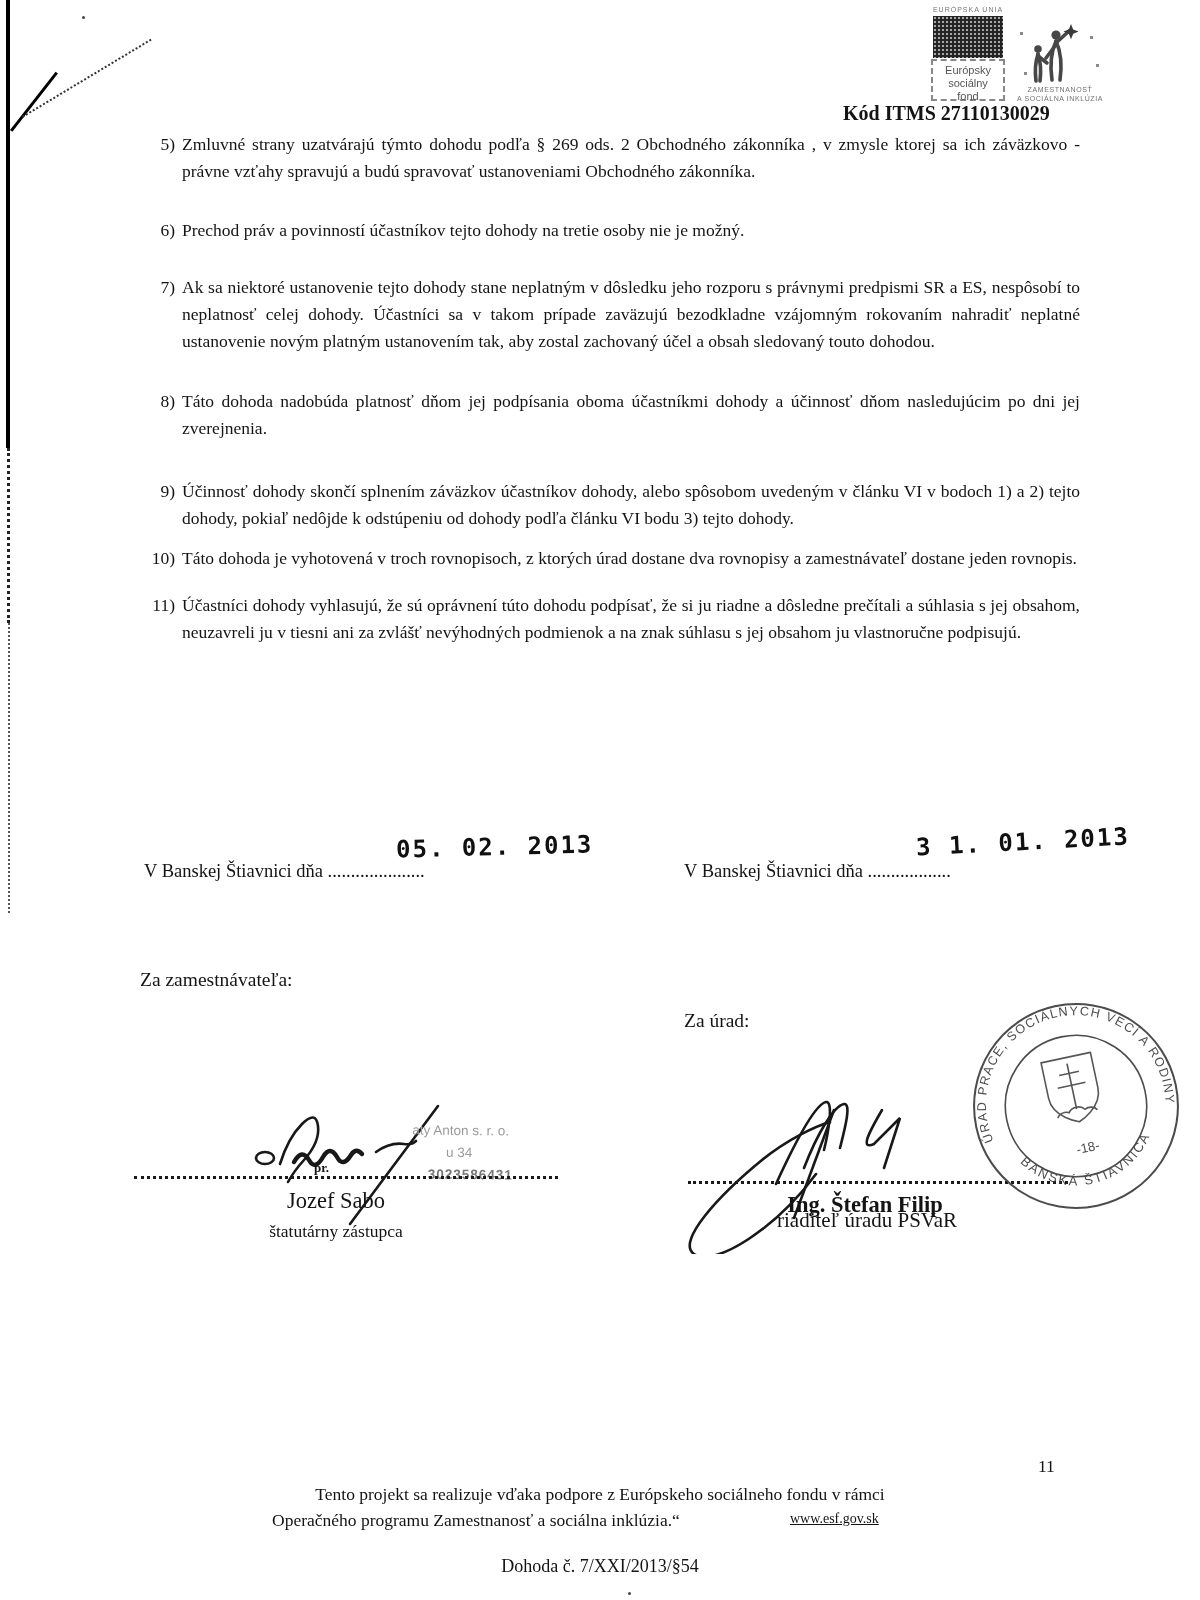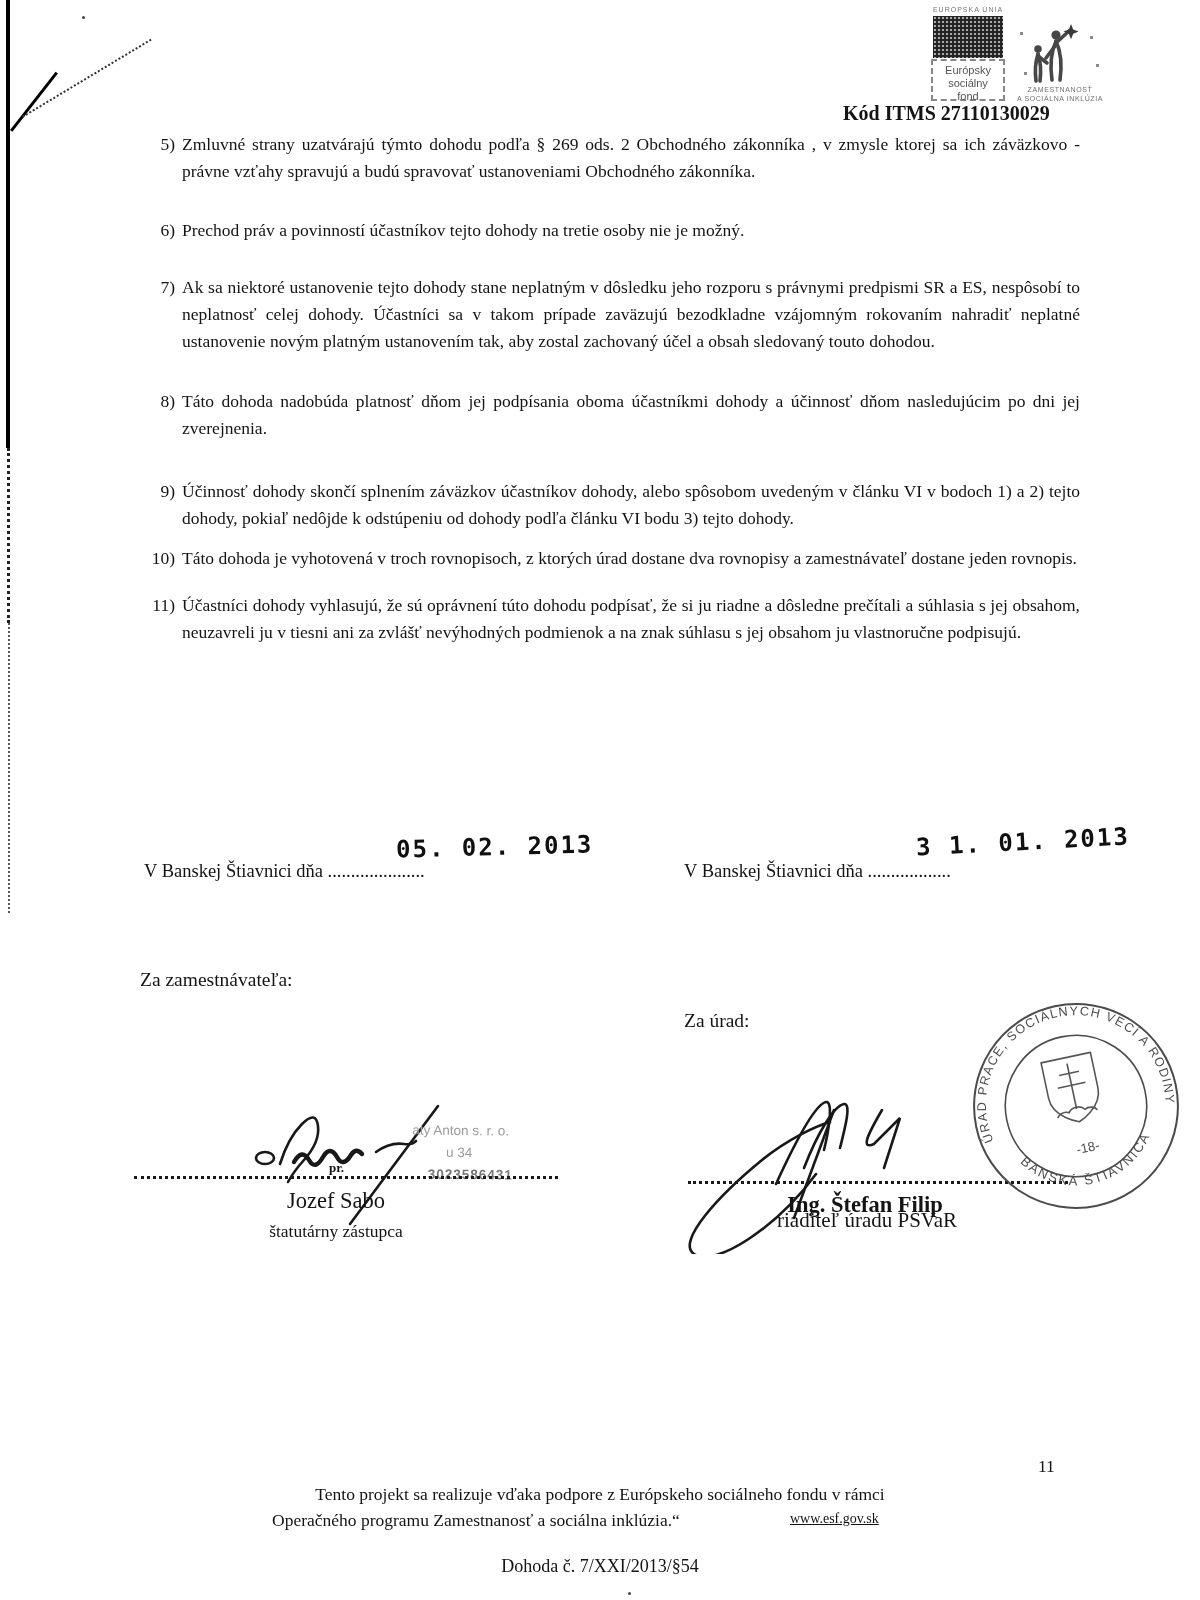--- a/index.html
+++ b/index.html
@@ -56,21 +56,21 @@
   .dot-right{left:688px;top:1181px;width:380px;}
   .sig-name{font-size:22.5px;text-align:center;white-space:nowrap;}
   .name-left{left:238px;top:1188px;width:196px;}
   .name-right{left:762px;top:1192px;width:206px;font-weight:600;}
   .sig-role{font-size:17.5px;text-align:center;white-space:nowrap;}
   .role-left{left:234px;top:1221px;width:204px;}
   .role-right{left:760px;top:1208px;width:214px;font-size:21px;}
   .company-stamp{left:412px;top:1120px;font-family:"Liberation Sans",sans-serif;font-size:13.5px;line-height:22px;color:#9a9a9a;transform:rotate(.6deg);white-space:nowrap;}
   .company-stamp .cs2{padding-left:34px;}
   .company-stamp .cs3{padding-left:16px;color:#787878;font-weight:bold;letter-spacing:1px;}
-  .pr-mark{left:314px;top:1160px;font-size:13px;font-weight:bold;margin-left:15px;}
+  .pr-mark{left:314px;top:1160px;font-size:13px;font-weight:bold;}
   .round-stamp{left:966px;top:996px;width:220px;height:220px;transform:rotate(-12deg);opacity:.93;}
 
   
   .page-num{left:1038px;top:1456px;font-size:17.5px;}
   .foot1{left:0;right:0;top:1484px;text-align:center;font-size:17.5px;}
   .foot2{left:272px;top:1510px;font-size:17.5px;white-space:nowrap;}
   .foot-link{left:790px;top:1511px;font-size:14px;text-decoration:underline;color:#141414;white-space:nowrap;}
   .agreement{left:0;right:0;top:1556px;text-align:center;font-size:18px;}
 </style>
 </head>

